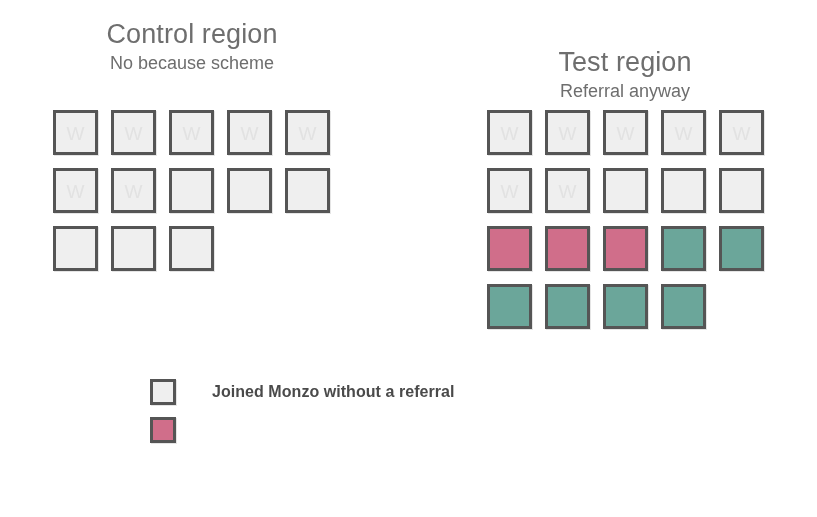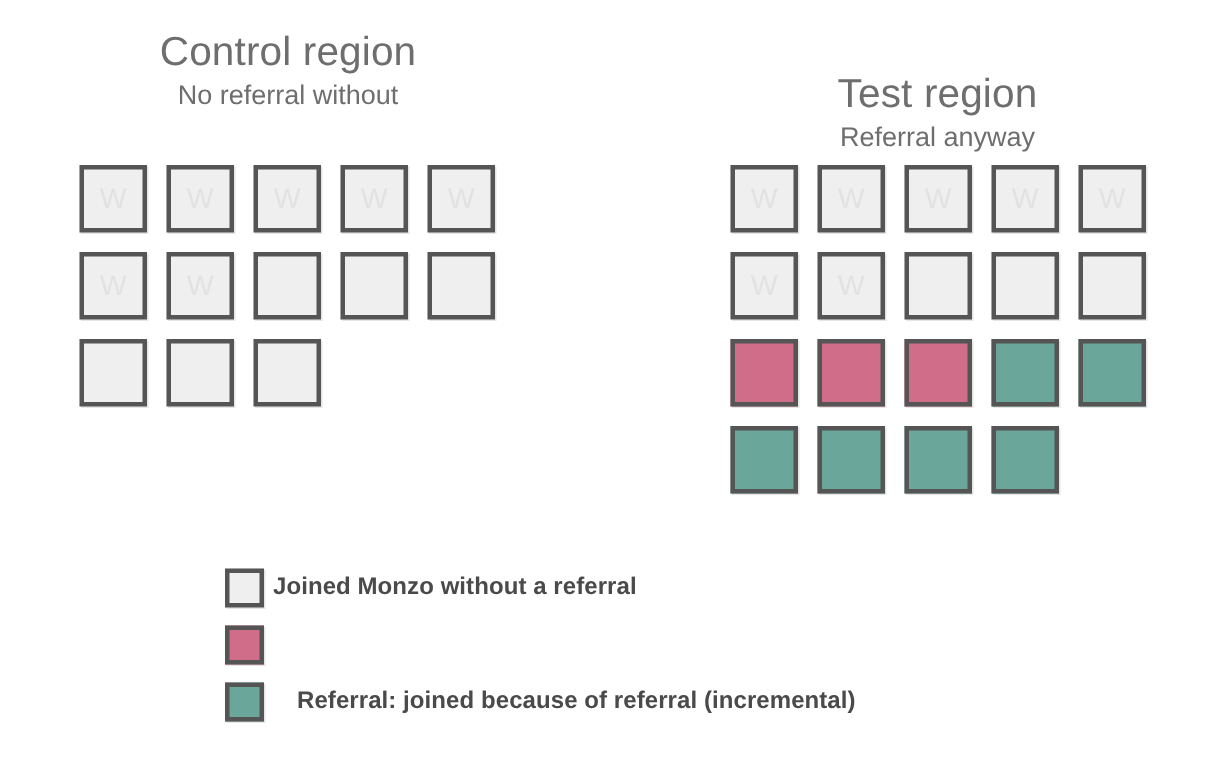--- a/index.html
+++ b/index.html
@@ -110,38 +110,38 @@
     box-sizing: border-box;
     border: 3px solid #555555;
     flex: 0 0 auto;
     box-shadow: 1px 1px 0 rgba(0,0,0,0.10);
   }
   .legend-swatch.none { background: #efefef; }
   .legend-swatch.cann { background: #d06e8a; }
   .legend-swatch.incr { background: #6ba69a; }
 
   .legend-label {
-    margin-left: 6px;
+    margin-left: 36px;
     font-size: 16px;
     font-weight: bold;
     color: #4a4a4a;
     white-space: nowrap;
     letter-spacing: 0.05px;
   }
   .legend-row.r2 .legend-label { margin-left: 16px; }
   .legend-row.r3 .legend-label { margin-left: 22px; }
 </style>
 </head>
 <body>
 
 <div id="canvas">
 
   <div class="region" id="region-control">
     <div class="region-title">Control region</div>
-    <div class="region-subtitle">No referral without</div>
+    <div class="region-subtitle">No because scheme</div>
   </div>
 
   <div class="region" id="region-test">
     <div class="region-title">Test region</div>
     <div class="region-subtitle">Referral anyway</div>
   </div>
 
   <div class="grid" id="grid-control">
       <div class="grid-row">
         <div class="sq none">
@@ -226,20 +226,16 @@
 
     <div class="legend-row r1">
       <div class="legend-swatch none"></div>
       <div class="legend-label">Joined Monzo without a referral</div>
     </div>
 
     <div class="legend-row r2">
       <div class="legend-swatch cann"></div>
     </div>
 
-    <div class="legend-row r3">
-      <div class="legend-swatch incr"></div>
-      <div class="legend-label">Referral: joined because of referral (incremental)</div>
-    </div>
 
   </div>
 
 </div>
 
 </body></html>

